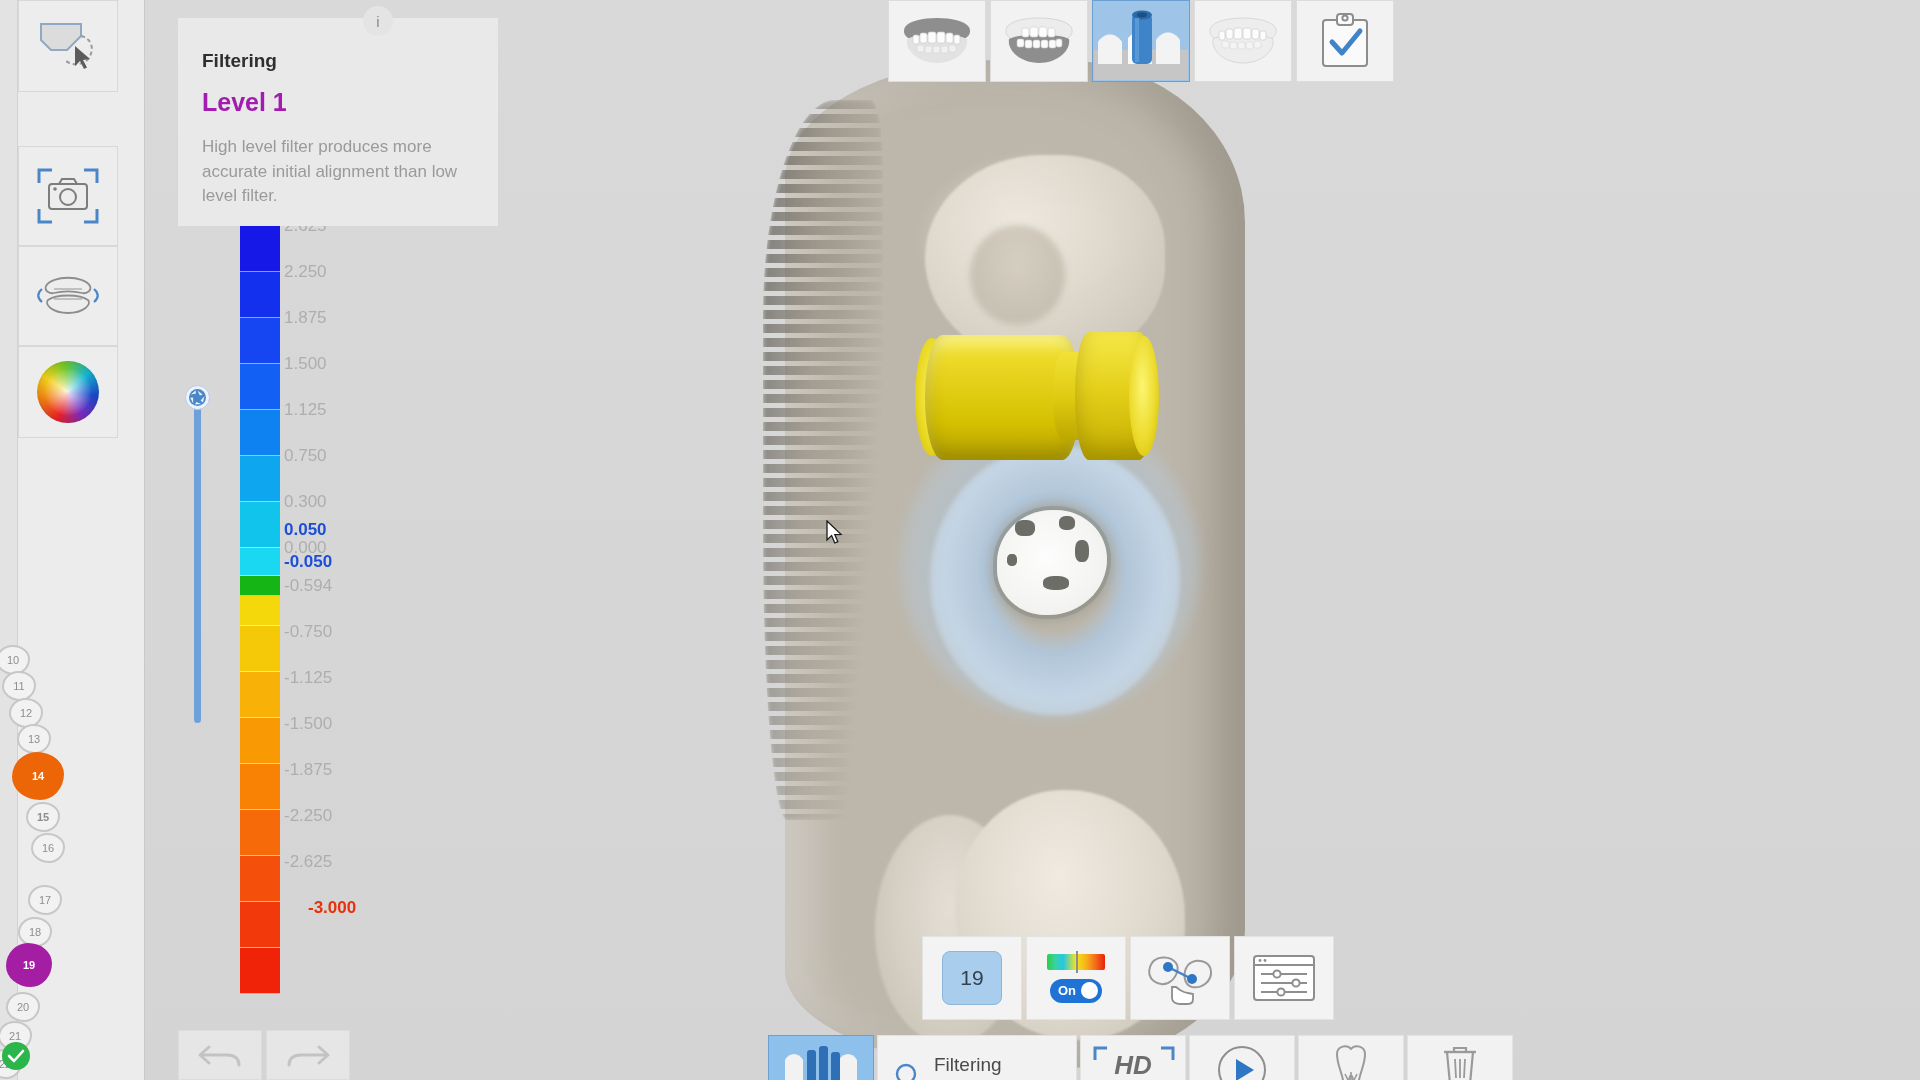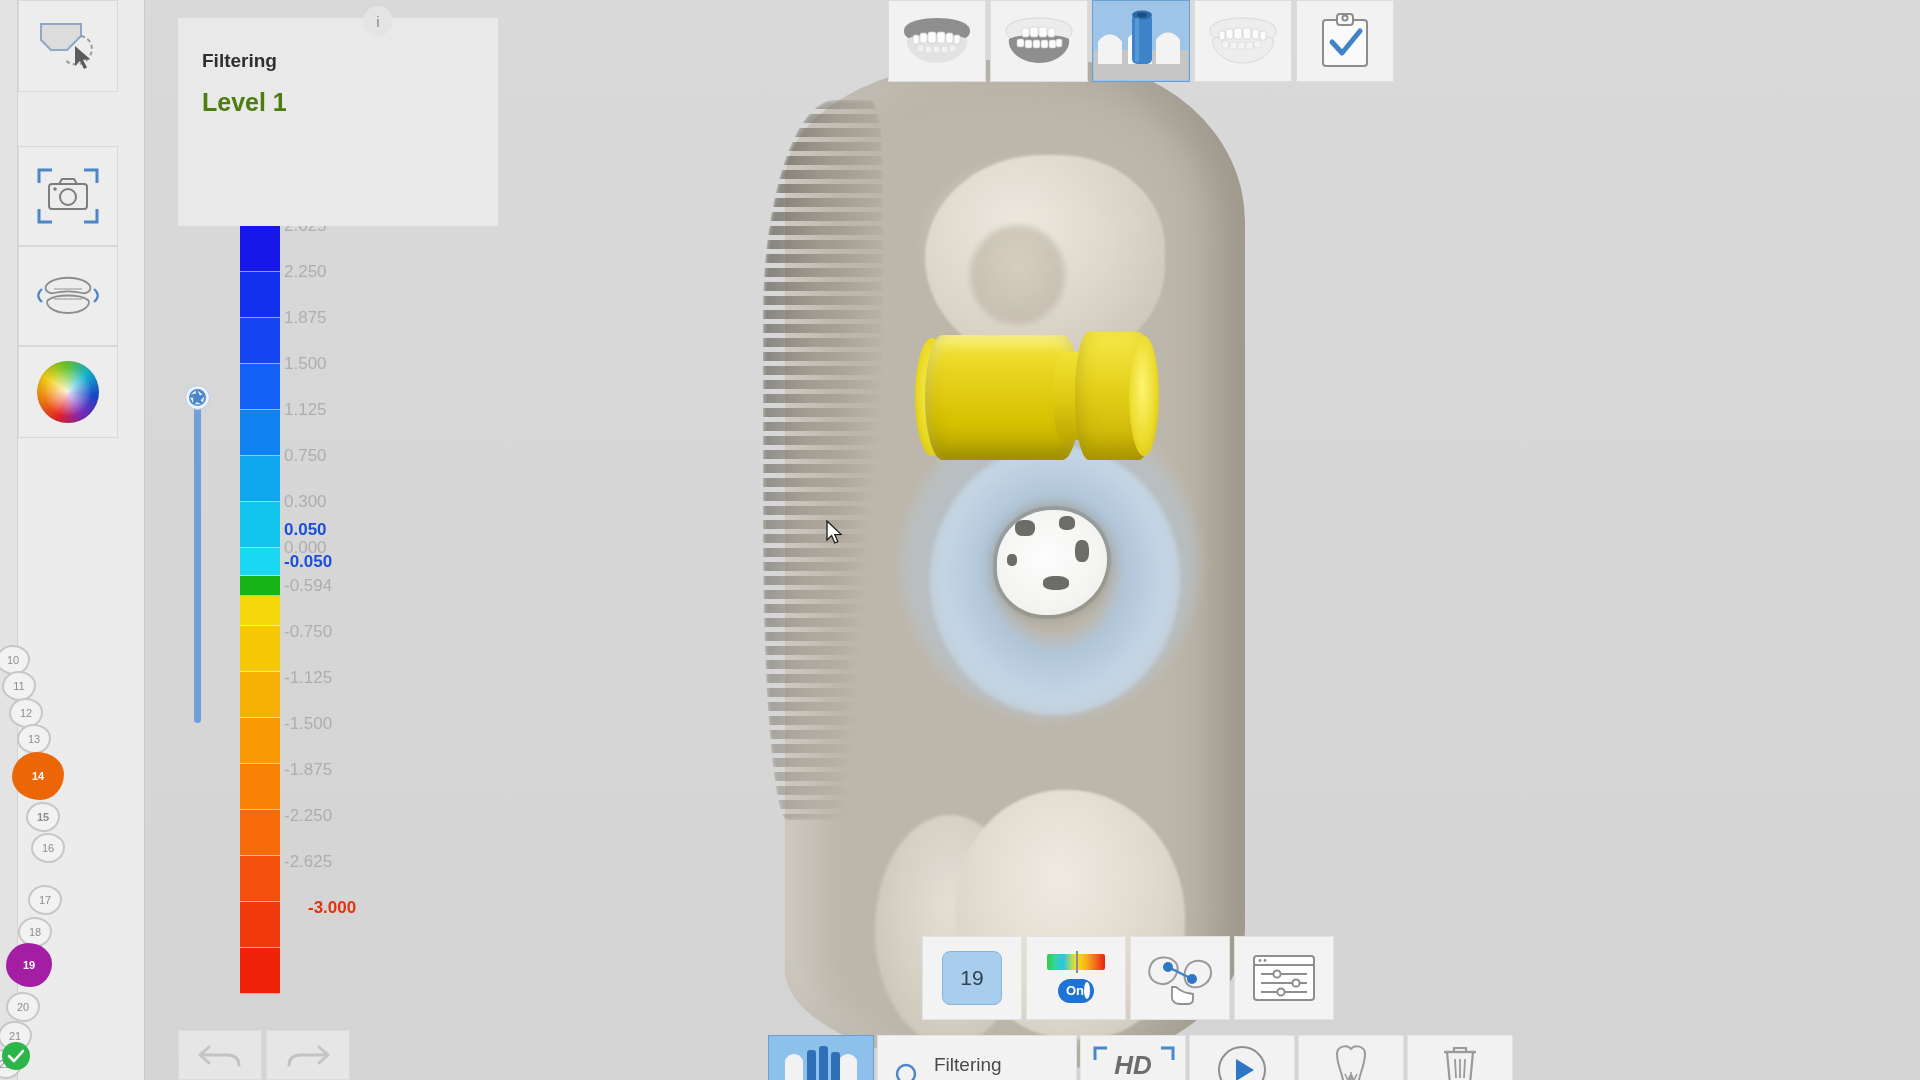--- a/index.html
+++ b/index.html
@@ -191,21 +191,21 @@
   .tooltip {
     position:absolute; left:178px; top:18px; width:320px; height:208px;
     background:#e9e9e9; z-index: 18; padding: 32px 24px 0 24px;
   }
   .tt-badge {
     position:absolute; left:185px; top:-12px; width:30px; height:30px; border-radius:50%;
     background:#e4e4e4; color:#8a8a8a; font-size:15px;
     display:flex; align-items:center; justify-content:center; z-index:19;
   }
   .tt-title { font-size:19px; font-weight:bold; color:#2f2f2f; }
-  .tt-level { font-size:25px; font-weight:bold; color:#4d7c0f; margin-top:16px; }
+  .tt-level { font-size:25px; font-weight:bold; color:#a21caf; margin-top:16px; }
   .tt-desc { font-size:17px; color:#9a9a9a; line-height:1.45; margin-top:18px; }
 
   
   .float-bar { position:absolute; left:922px; top:936px; display:flex; z-index:22; }
   .fb-btn {
     width:100px; height:84px; background:#f3f3f3; border:1px solid #e2e2e2;
     display:flex; flex-direction:column; align-items:center; justify-content:center;
     margin-right:4px;
   }
   .fb-btn.last{margin-right:0;}
@@ -213,21 +213,21 @@
     width:60px; height:54px; background:#a9cdec; border:1px solid #8bb6da; border-radius:8px;
     display:flex; align-items:center; justify-content:center; font-size:21px; color:#32424f;
   }
   .mini-scale {
     width:58px; height:16px; border-radius:2px;
     background: linear-gradient(90deg,#2ecf3c 0%, #37d3a4 14%, #25c7e5 28%, #f4e31a 50%, #f7b01a 68%, #f4681a 84%, #e8220d 100%);
     position:relative;
   }
   .mini-scale:after{content:"";position:absolute;left:50%;top:-3px;width:2px;height:22px;background:#8d8d8d;}
   .toggle-on {
-    margin-top:9px; width:36px; height:24px; border-radius:12px; background:#1f72d6;
+    margin-top:9px; width:52px; height:24px; border-radius:12px; background:#1f72d6;
     display:flex; align-items:center; justify-content:space-between; padding:0 4px;
   }
   .toggle-on span { color:#fff; font-size:13px; font-weight:bold; margin-left:4px;}
   .toggle-knob { width:17px; height:17px; border-radius:50%; background:#fff;}
 
   
   .bottom-dock { position:absolute; left:768px; top:1035px; display:flex; z-index:21; }
   .bd-btn {
     height:60px; background:#f2f2f2; border:1px solid #e2e2e2;
     display:flex; align-items:center; justify-content:center; margin-right:3px;
@@ -445,20 +445,21 @@
         <circle cx="30" cy="8" r="2.6" fill="none" stroke="#8d8d8d" stroke-width="2"></circle>
         <path d="M17,32 L27,43 L45,21" fill="none" stroke="#3f83c9" stroke-width="5" stroke-linecap="round" stroke-linejoin="round"></path>
       </svg>
     </div>
   </div>
 
   <div class="tooltip">
     <div class="tt-badge">i</div>
     <div class="tt-title">Filtering</div>
     <div class="tt-level">Level 1</div>
+    <div class="tt-desc">High level filter produces more accurate initial alignment than low level filter.</div>
   </div>
 
   <div class="vslider">
     <div class="vs-track"></div>
     <div class="vs-handle">
       <svg width="19" height="19" viewBox="0 0 19 19">
         <circle cx="9.5" cy="9.5" r="8.5" fill="#4a86c8"></circle>
         <g fill="#e9f1fb">
           <path d="M9.5,2.6 L14.6,6.4 L11.9,7.6 Z"></path>
           <path d="M16.4,8.2 L15,14.4 L12.6,12.6 Z"></path>

